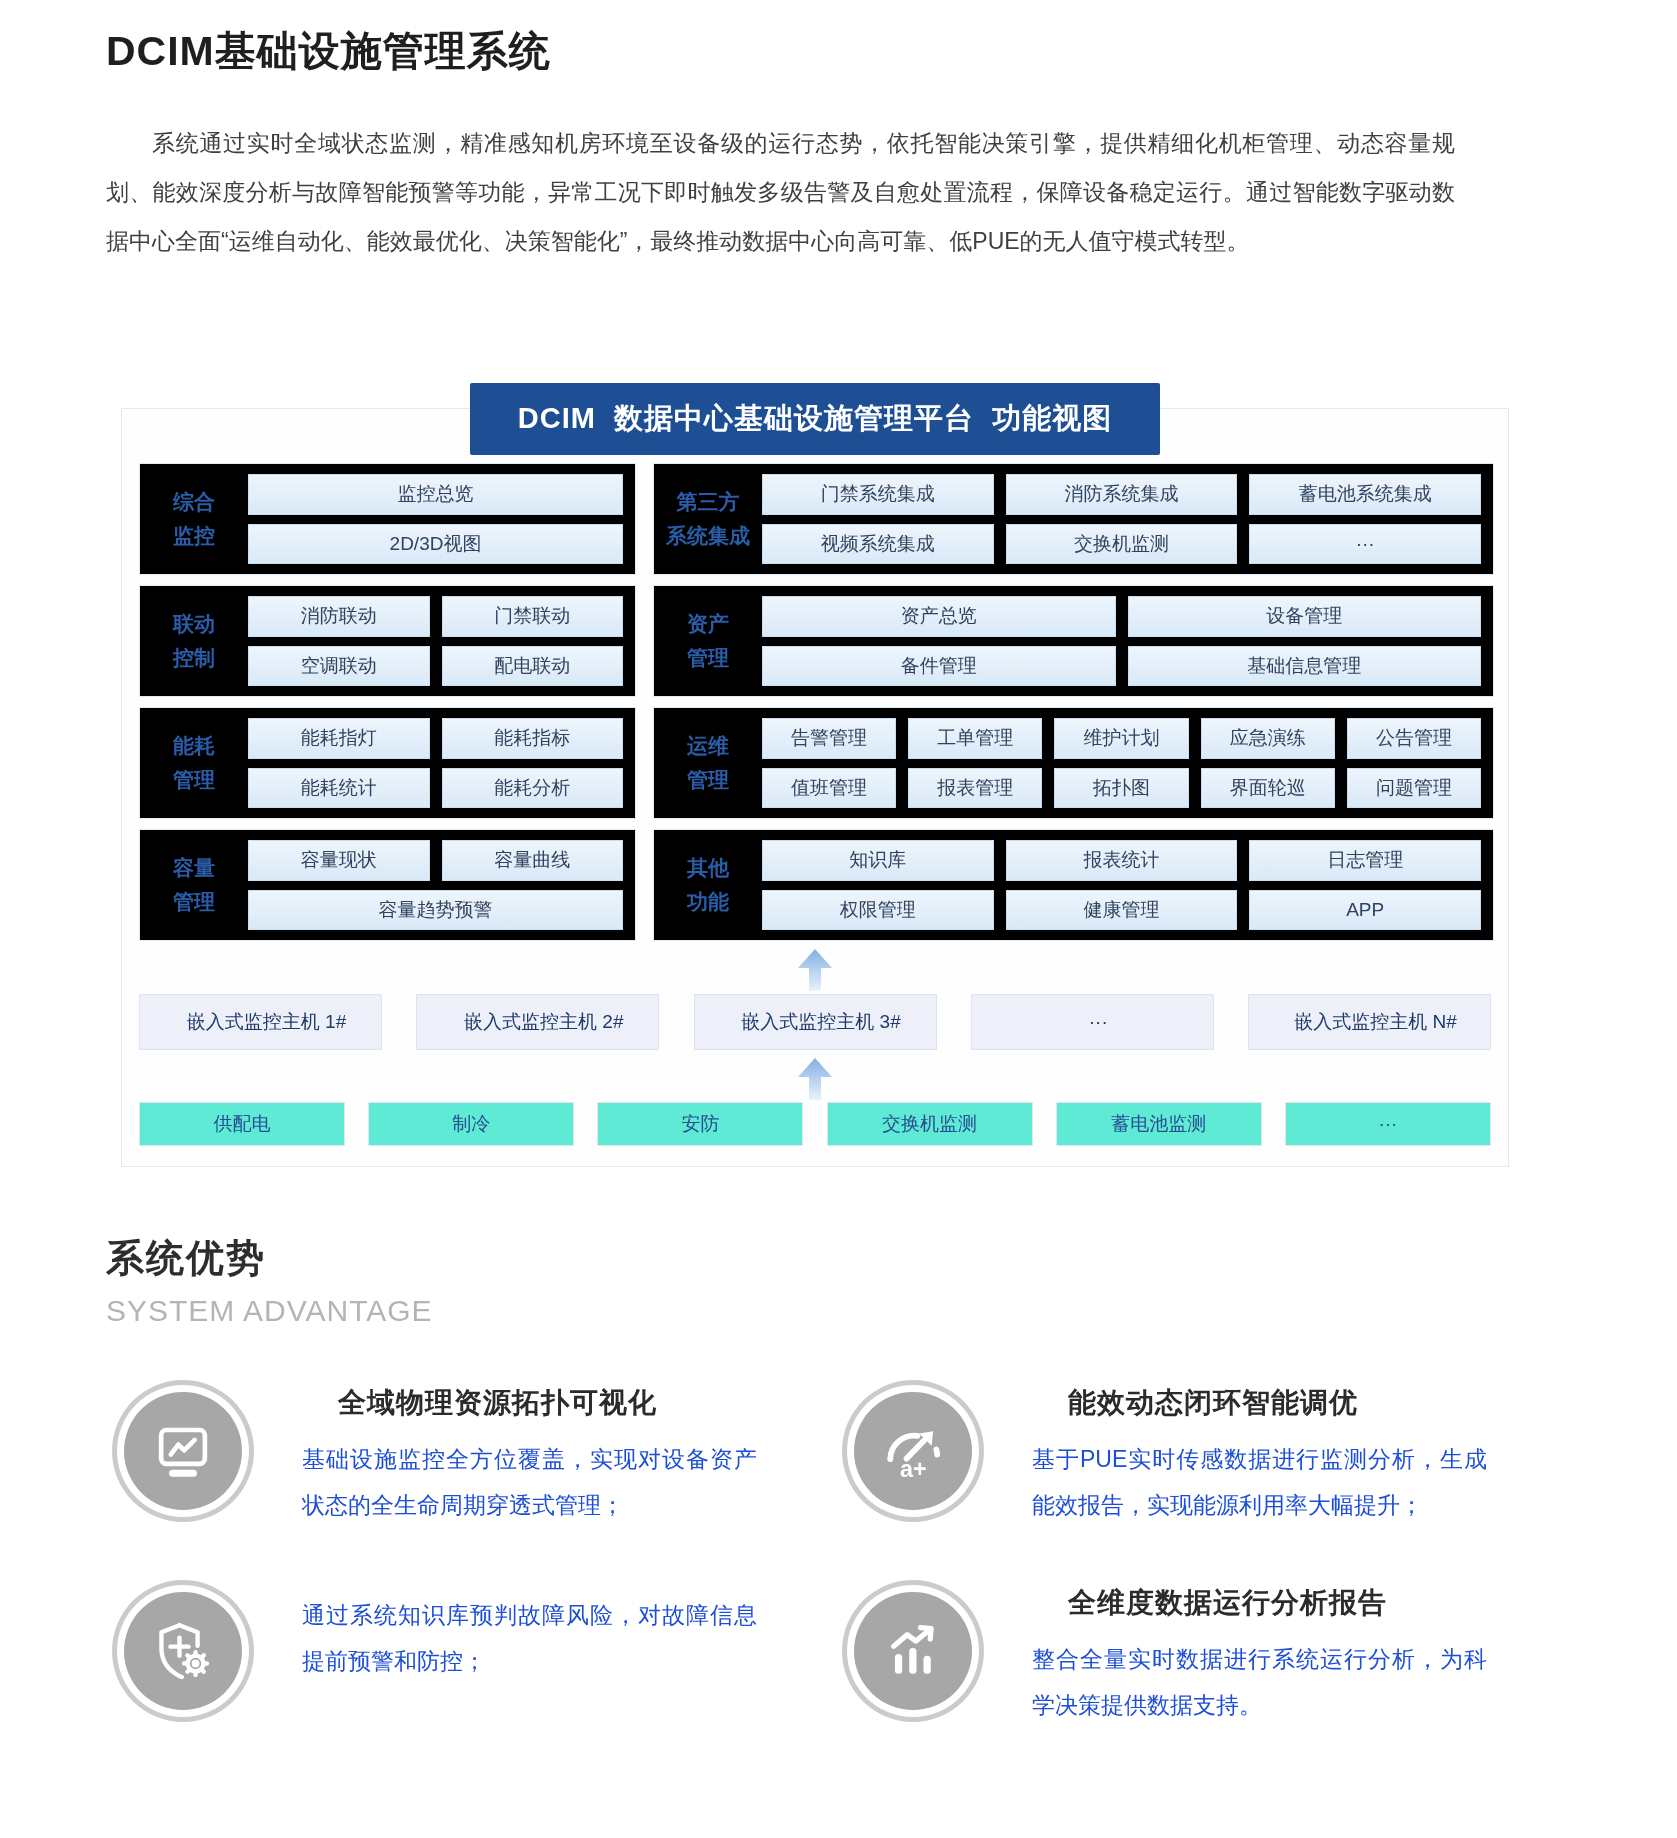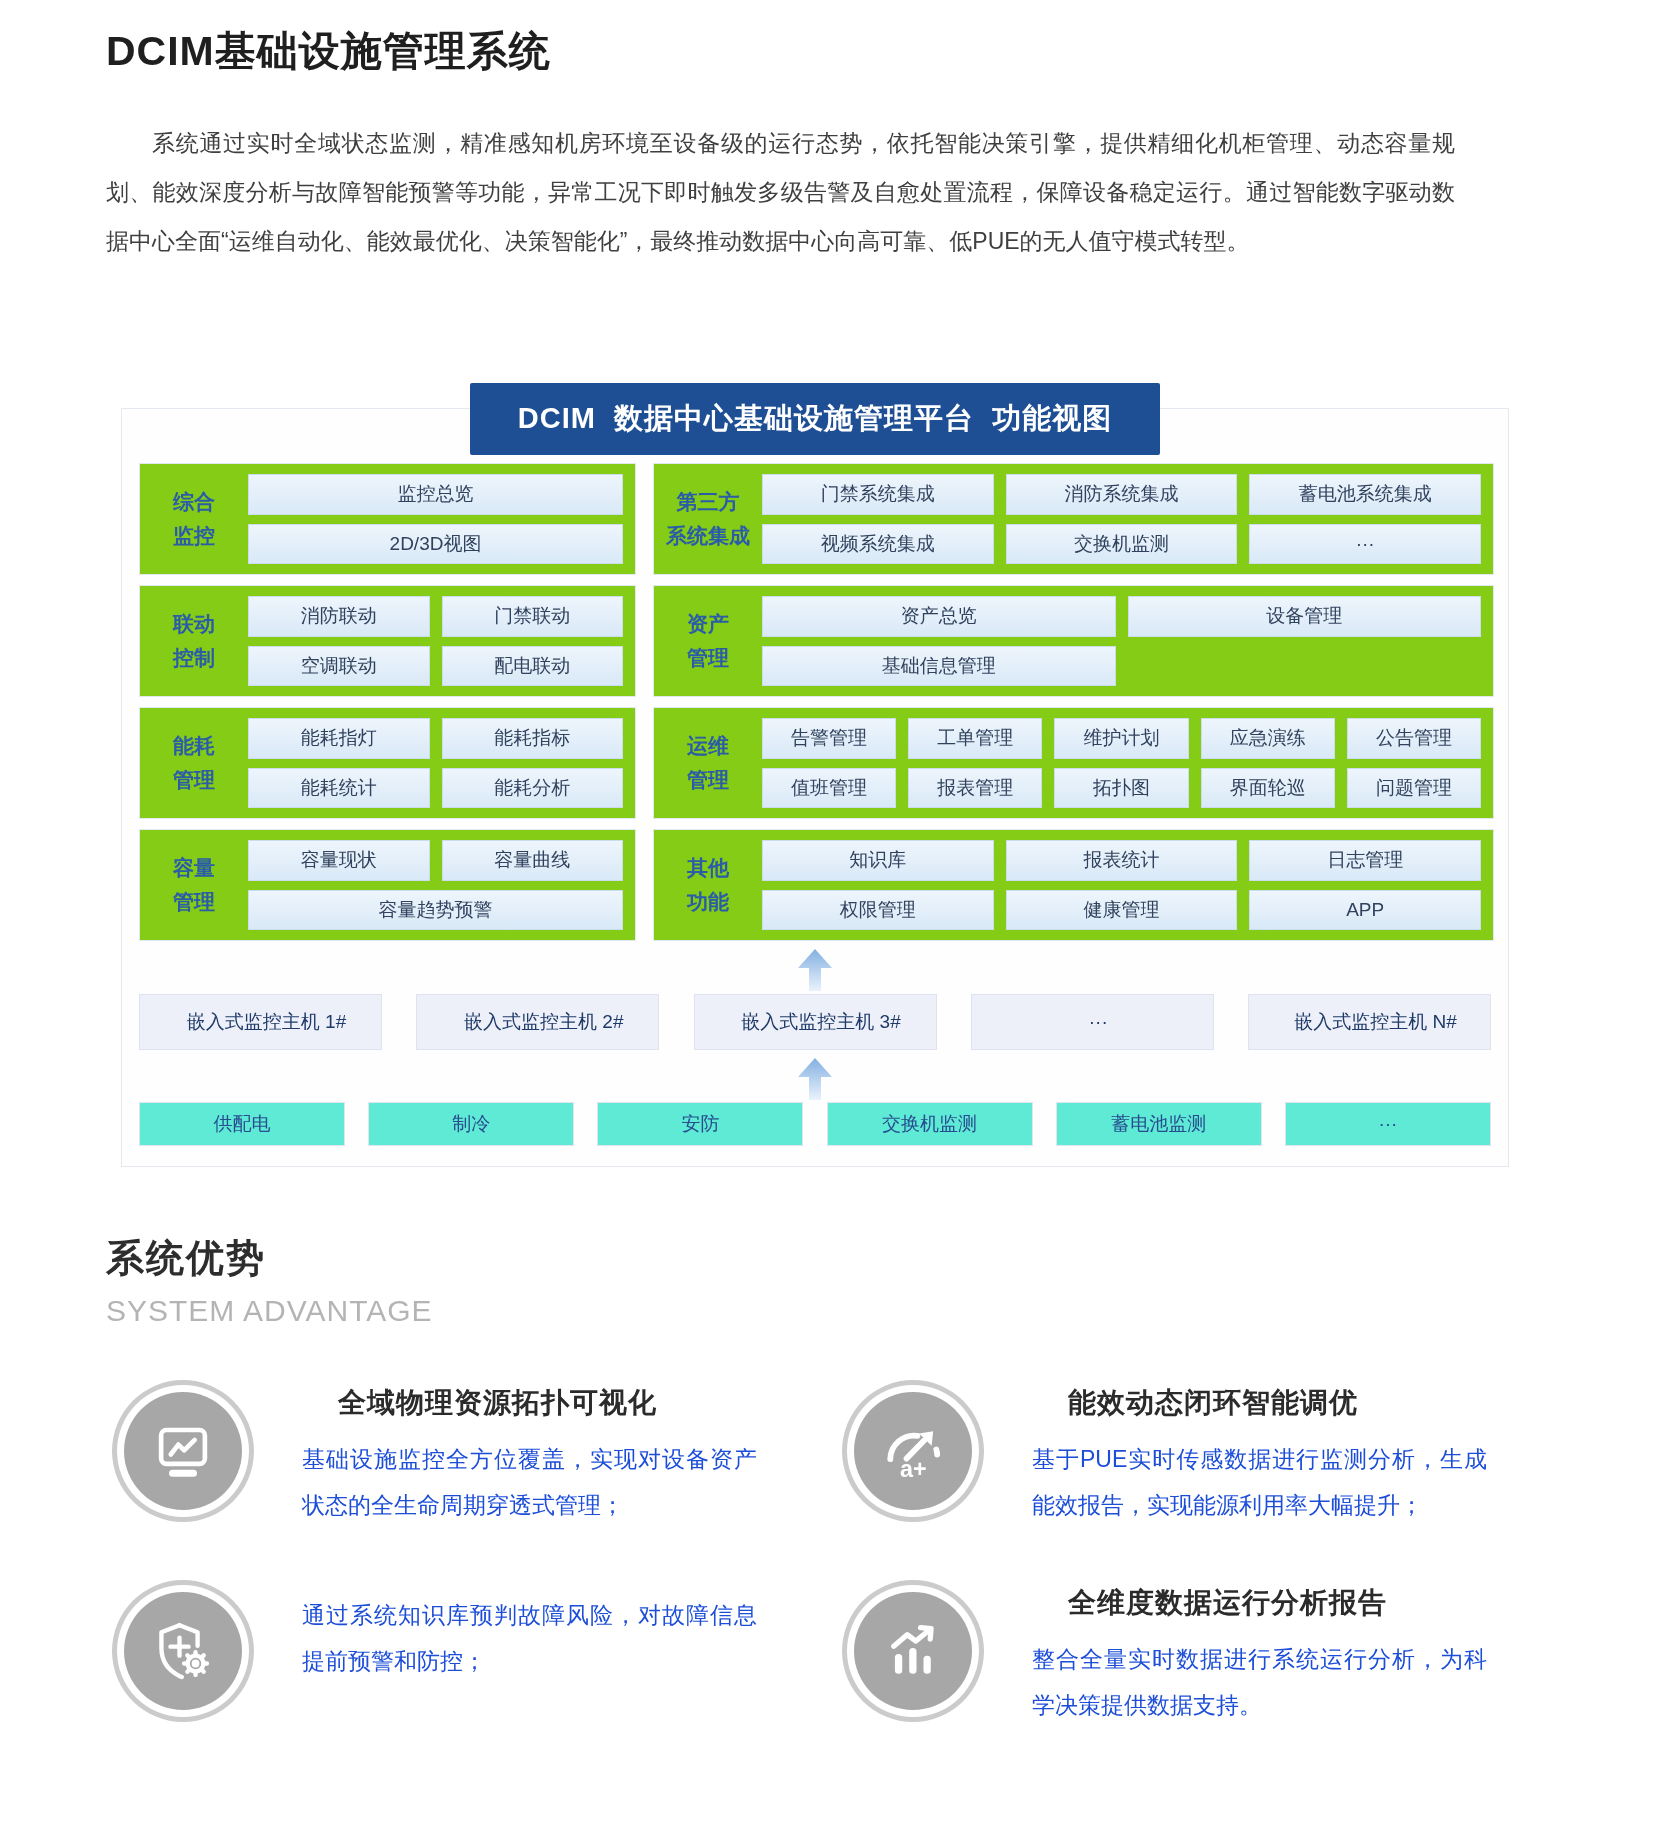--- a/index.html
+++ b/index.html
@@ -32,21 +32,21 @@
     position:absolute; top:-26px; left:50%; transform:translateX(-50%);
     min-width:690px; height:72px; padding:0 40px;
     background:#1e4f95; border-radius:2px;
     display:flex; align-items:center; justify-content:center;
     color:#ffffff; font-size:29px; font-weight:bold; white-space:pre; letter-spacing:1px;
   }
   .fn-rows { display:flex; flex-direction:column; gap:10px; }
   .fn-row { display:grid; grid-template-columns:497px 841px; gap:17px; }
   .fn-group {
     height:112px; display:flex; align-items:center;
-    background:#84cc16; border:1px solid #e3e9f1; padding:10px 12px 10px 0;
+    background:#000000; border:1px solid #e3e9f1; padding:10px 12px 10px 0;
   }
   .fn-label {
     flex:0 0 108px; text-align:center;
     color:#2a5ca8; font-weight:bold; font-size:21px; line-height:1.6;
     white-space:pre-line;
   }
   .fn-items { flex:1; display:grid; gap:9px 12px; height:100%; }
   .cols-1 { grid-template-columns:1fr; }
   .cols-2 { grid-template-columns:1fr 1fr; }
   .cols-3 { grid-template-columns:1fr 1fr 1fr; }
@@ -135,20 +135,21 @@
             <div class="fn-item">空调联动</div>
             <div class="fn-item">配电联动</div>
           </div>
         </div>
         <div class="fn-group">
           <div class="fn-label">资产
 管理</div>
           <div class="fn-items cols-2">
             <div class="fn-item">资产总览</div>
             <div class="fn-item">设备管理</div>
+            <div class="fn-item">备件管理</div>
             <div class="fn-item">基础信息管理</div>
           </div>
         </div>
       </div>
       <div class="fn-row">
         <div class="fn-group">
           <div class="fn-label">能耗
 管理</div>
           <div class="fn-items cols-2">
             <div class="fn-item">能耗指灯</div>

